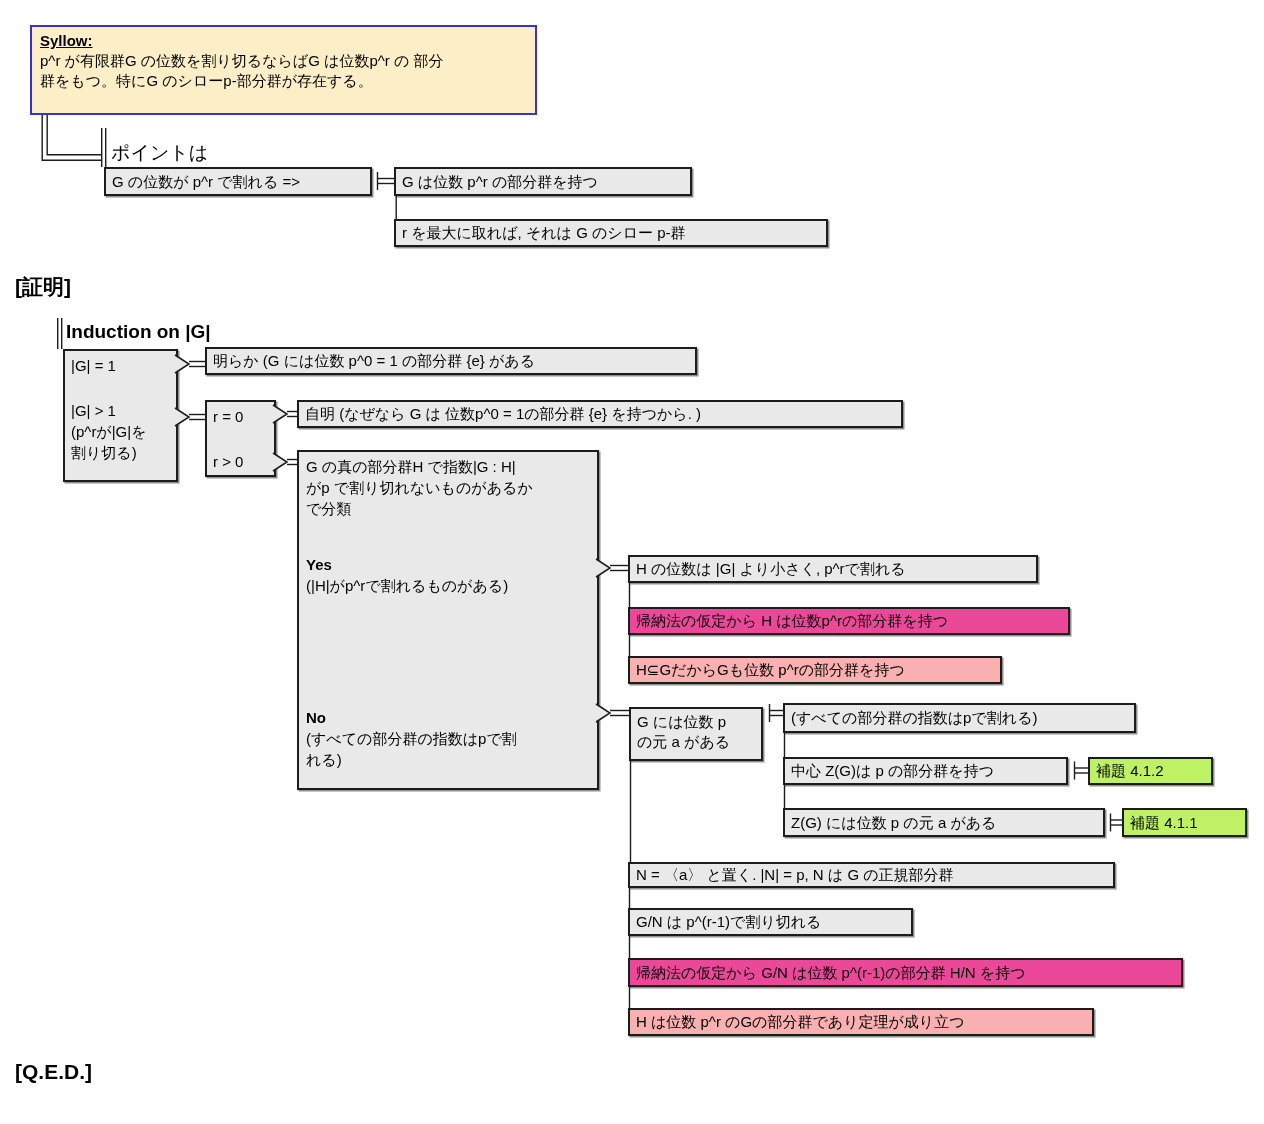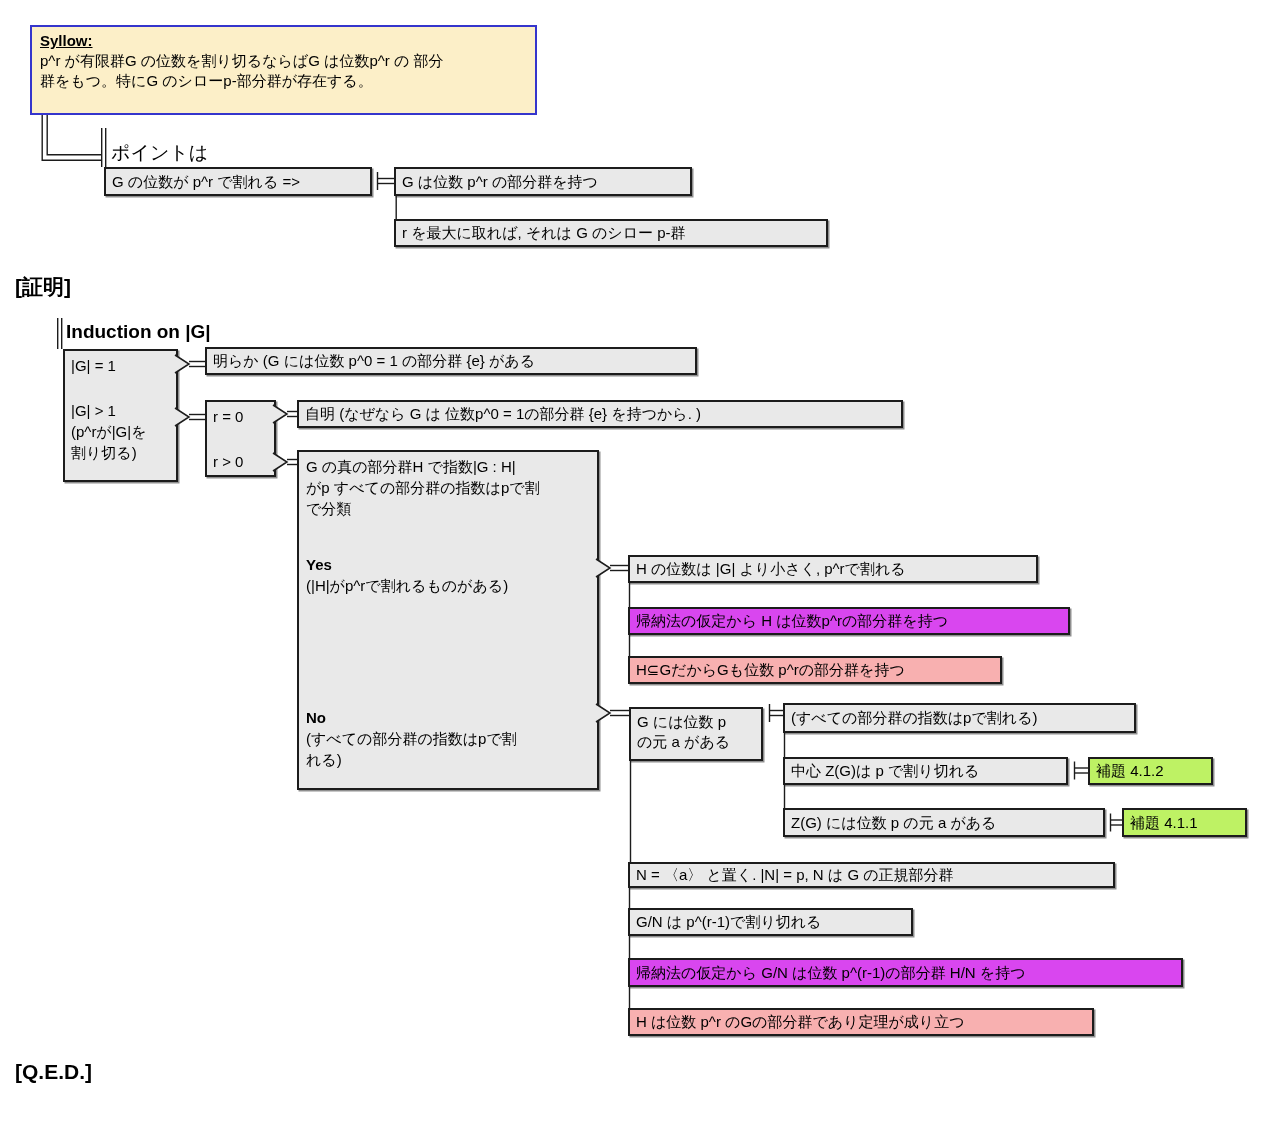--- a/index.html
+++ b/index.html
@@ -12,21 +12,21 @@
     border:2px solid #1c1c1c;background:#e9e9e9;
     font-size:15px;line-height:20px;
     display:flex;align-items:center;
     padding:0 6px;white-space:pre-line;
     box-shadow:1.5px 1.5px 0 #8f8f8f;
     z-index:1;
   }
   .node.multi{display:block;padding:0;}
   .node .ntext{position:absolute;white-space:pre-line;line-height:21px;}
   .node .bold{font-weight:bold;}
-  .green{background:#d946ef;}
+  .green{background:#ec4899;}
   .pink{background:#f8b0b0;}
   .cyan{background:#bef264;}
   .title-box{
     position:absolute;box-sizing:border-box;z-index:1;
     border:2px solid #3535cc;background:#fcefc8;
     font-size:15px;line-height:20px;padding:4px 8px;
   }
   .title-box .t-head{font-weight:bold;text-decoration:underline;}
   .title-box .t-body{white-space:pre-line;}
   .caption{position:absolute;font-weight:bold;font-size:21px;line-height:22px;z-index:1;}
@@ -68,38 +68,38 @@
 
   <div class="node multi" style="left:205px;top:400px;width:71px;height:77px;">
     <span class="ntext" style="left:6px;top:4px;">r = 0</span>
     <span class="ntext" style="left:6px;top:49px;">r &gt; 0</span>
   </div>
 
   <div class="node" style="left:297px;top:400px;width:606px;height:28px;">自明 (なぜなら G は 位数p^0 = 1の部分群 {e} を持つから. )</div>
 
   <div class="node multi" style="left:297px;top:450px;width:302px;height:340px;">
     <span class="ntext" style="left:7px;top:4px;width:288px;">G の真の部分群H で指数|G : H|
-がp すべての部分群の指数はpで割
+がp で割り切れないものがあるか
 で分類</span>
     <span class="ntext bold" style="left:7px;top:102px;">Yes</span>
     <span class="ntext" style="left:7px;top:123px;width:288px;">(|H|がp^rで割れるものがある)</span>
     <span class="ntext bold" style="left:7px;top:255px;">No</span>
     <span class="ntext" style="left:7px;top:276px;width:288px;">(すべての部分群の指数はpで割
 れる)</span>
   </div>
 
   <div class="node" style="left:628px;top:555px;width:410px;height:28px;">H の位数は |G| より小さく, p^rで割れる</div>
   <div class="node green" style="left:628px;top:607px;width:442px;height:28px;">帰納法の仮定から H は位数p^rの部分群を持つ</div>
   <div class="node pink" style="left:628px;top:656px;width:374px;height:28px;">H⊆GだからGも位数 p^rの部分群を持つ</div>
 
   <div class="node" style="left:629px;top:707px;width:134px;height:54px;align-items:flex-start;padding-top:3px;">G には位数 p
 の元 a がある</div>
 
   <div class="node" style="left:783px;top:703px;width:353px;height:30px;">(すべての部分群の指数はpで割れる)</div>
-  <div class="node" style="left:783px;top:757px;width:285px;height:28px;">中心 Z(G)は p で割り切れる</div>
+  <div class="node" style="left:783px;top:757px;width:285px;height:28px;">中心 Z(G)は p の部分群を持つ</div>
   <div class="node cyan" style="left:1088px;top:757px;width:125px;height:28px;">補題 4.1.2</div>
   <div class="node" style="left:783px;top:808px;width:322px;height:29px;">Z(G) には位数 p の元 a がある</div>
   <div class="node cyan" style="left:1122px;top:808px;width:125px;height:29px;">補題 4.1.1</div>
 
   <div class="node" style="left:628px;top:862px;width:487px;height:26px;">N = 〈a〉 と置く. |N| = p, N は G の正規部分群</div>
   <div class="node" style="left:628px;top:908px;width:285px;height:28px;">G/N は p^(r-1)で割り切れる</div>
   <div class="node green" style="left:628px;top:958px;width:555px;height:29px;">帰納法の仮定から G/N は位数 p^(r-1)の部分群 H/N を持つ</div>
   <div class="node pink" style="left:628px;top:1008px;width:466px;height:28px;">H は位数 p^r のGの部分群であり定理が成り立つ</div>
 
   <div class="caption" style="left:15px;top:1061px;">[Q.E.D.]</div>

